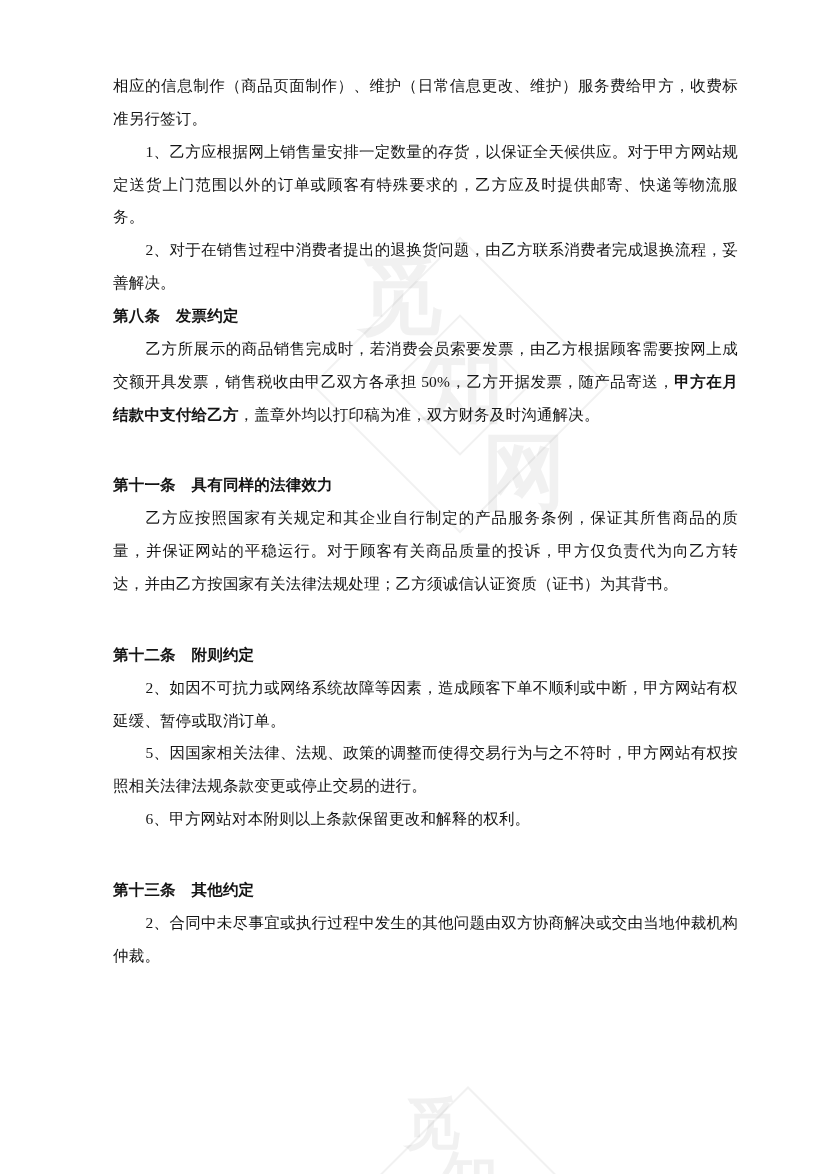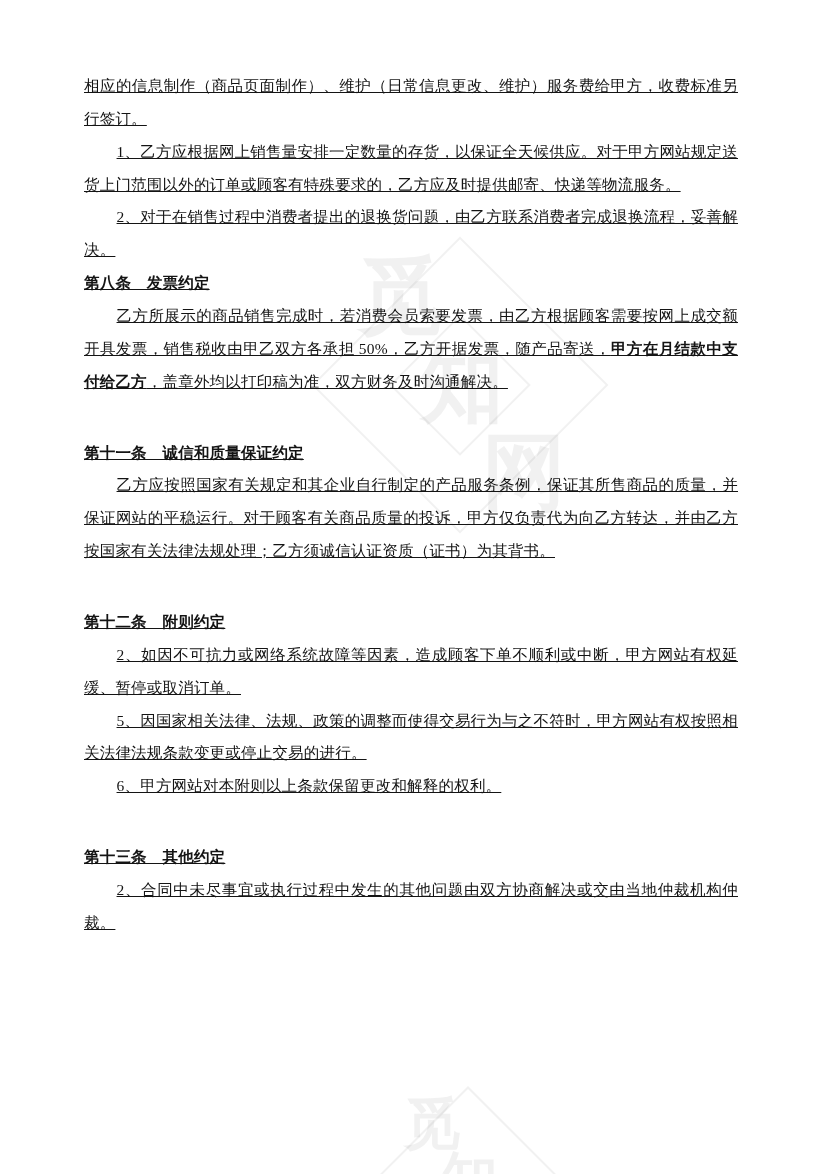--- a/index.html
+++ b/index.html
@@ -8,22 +8,21 @@
     width: 830px;
     height: 1174px;
     position: relative;
     overflow: hidden;
     font-family: "Liberation Serif", "DejaVu Serif", serif;
     color: #141414;
   }
   .page {
     position: relative;
     z-index: 1;
-    padding: 70px 92px 0 84px;
-    text-decoration: underline;
+    padding: 70px 92px 0 113px;
   }
   .para, .heading {
     font-size: 15.5px;
     line-height: 2.12;
     text-align: justify;
     letter-spacing: 0.2px;
   }
   .para.indent { text-indent: 2.1em; }
   .heading { font-weight: bold; }
   .gap { margin-top: 38px; }
@@ -91,21 +90,21 @@
 <div class="page">
 
   <p class="para">相应的信息制作（商品页面制作）、维护（日常信息更改、维护）服务费给甲方，收费标准另行签订。</p>
 
   <p class="para indent">1、乙方应根据网上销售量安排一定数量的存货，以保证全天候供应。对于甲方网站规定送货上门范围以外的订单或顾客有特殊要求的，乙方应及时提供邮寄、快递等物流服务。</p>
   <p class="para indent">2、对于在销售过程中消费者提出的退换货问题，由乙方联系消费者完成退换流程，妥善解决。</p>
 
   <h3 class="heading">第八条　发票约定</h3>
   <p class="para indent"><span>乙方所展示的商品销售完成时，若消费会员索要发票，由乙方根据顾客需要按网上成交额开具发票，销售税收由甲乙双方各承担 50%，乙方开据发票，随产品寄送，</span><span class="bold">甲方在月结款中支付给乙方</span><span>，盖章外均以打印稿为准，双方财务及时沟通解决。</span></p>
 
-  <h3 class="heading gap">第十一条　诚信和质量保证约定</h3>
+  <h3 class="heading gap">第十一条　具有同样的法律效力</h3>
   <p class="para indent">乙方应按照国家有关规定和其企业自行制定的产品服务条例，保证其所售商品的质量，并保证网站的平稳运行。对于顾客有关商品质量的投诉，甲方仅负责代为向乙方转达，并由乙方按国家有关法律法规处理；乙方须诚信认证资质（证书）为其背书。</p>
 
   <h3 class="heading gap">第十二条　附则约定</h3>
   <p class="para indent">2、如因不可抗力或网络系统故障等因素，造成顾客下单不顺利或中断，甲方网站有权延缓、暂停或取消订单。</p>
   <p class="para indent">5、因国家相关法律、法规、政策的调整而使得交易行为与之不符时，甲方网站有权按照相关法律法规条款变更或停止交易的进行。</p>
   <p class="para indent">6、甲方网站对本附则以上条款保留更改和解释的权利。</p>
 
   <h3 class="heading gap">第十三条　其他约定</h3>
   <p class="para indent">2、合同中未尽事宜或执行过程中发生的其他问题由双方协商解决或交由当地仲裁机构仲裁。</p>
 

